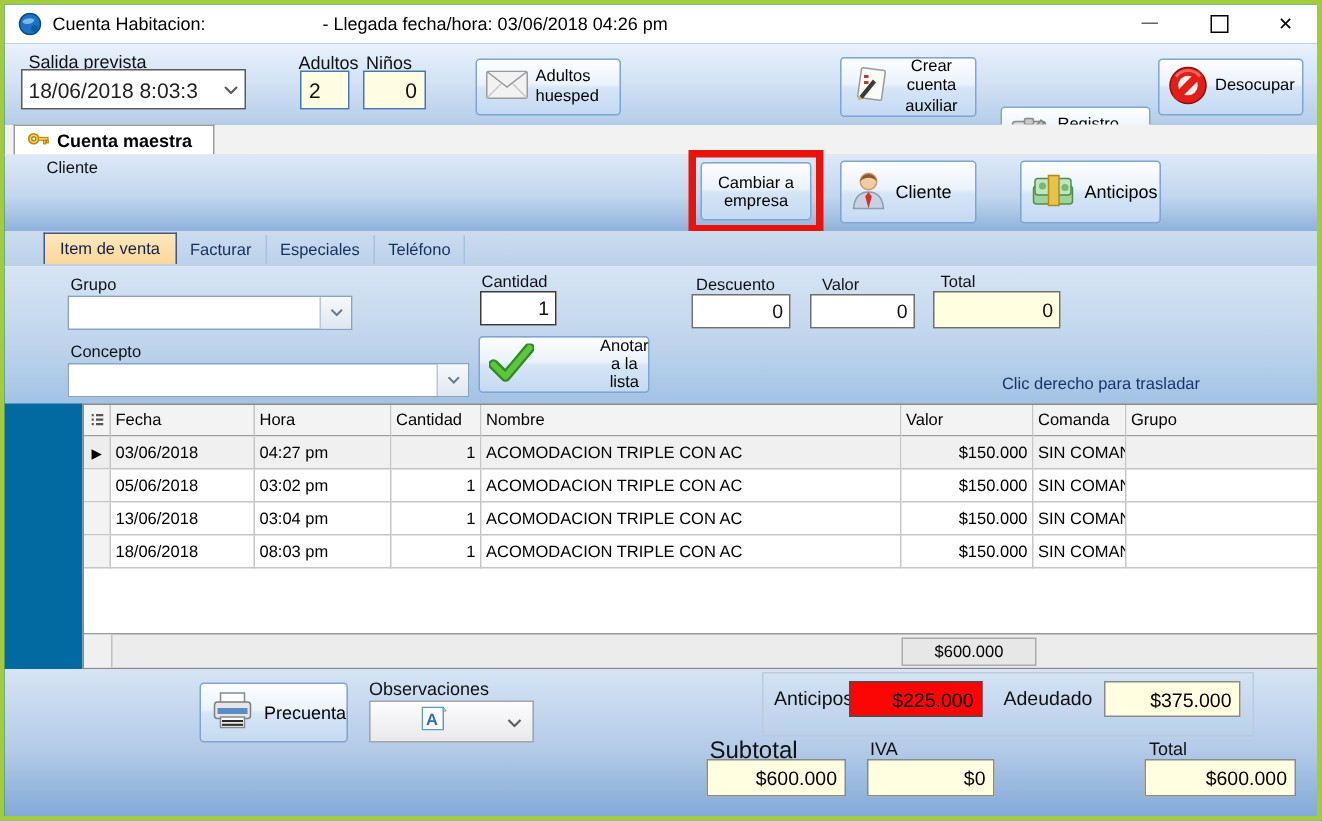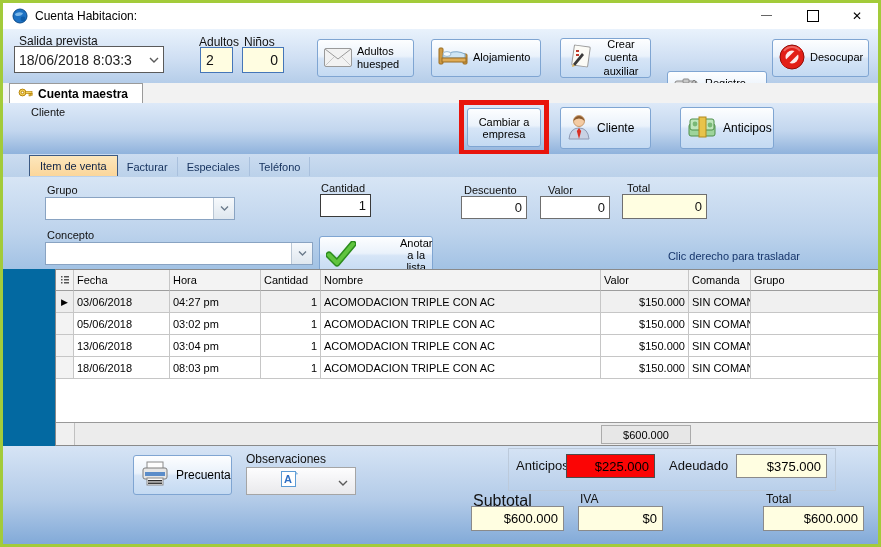--- a/index.html
+++ b/index.html
@@ -39,21 +39,21 @@
   #tabzone{position:absolute;left:0;top:151px;right:0;height:23px;background:linear-gradient(180deg,#cbdcf0,#bbd1ea);border-bottom:2px solid #f3e1c0;}
   #tabs{position:absolute;left:26px;top:1px;height:21px;display:flex;align-items:flex-end;}
   .tab{font-size:11px;color:#14305c;padding:4px 9px 3px 9px;border-right:1px solid #a9c0dd;white-space:nowrap;cursor:default;}
   .tab.active{background:linear-gradient(180deg,#fde7bc 0%,#fbd69b 100%);border:1px solid #3c5a84;border-bottom:none;color:#0d2246;padding:4px 10px;}
 
   
   #entry-panel{position:absolute;left:0;top:174px;right:0;height:92px;background:linear-gradient(180deg,#d7e5f5 0%,#bdd3ec 60%,#a2c2e4 100%);}
   .entry-field{position:absolute;background:#fff;border:1px solid #6f6f6f;box-sizing:border-box;font-size:13px;color:#111;display:flex;align-items:center;justify-content:flex-end;padding-right:4px;}
   .entry-combo{position:absolute;background:#fff;border:1px solid #89a3c2;display:flex;box-sizing:border-box;}
   .entry-combo .cc-btn{margin-left:auto;width:20px;background:linear-gradient(180deg,#f6f9fc,#dfe7ef);border-left:1px solid #b9c6d4;display:flex;align-items:center;justify-content:center;}
-  #anotar-btn{position:absolute;left:316px;top:59px;width:114px;height:38px;gap:44px;}
+  #anotar-btn{position:absolute;left:316px;top:47px;width:114px;height:38px;gap:44px;}
   #traslado-hint{position:absolute;right:78px;top:73px;font-size:11px;color:#16356b;white-space:nowrap;}
 
   
   #grid{position:absolute;left:8px;top:266px;width:863px;height:177px;background:#fff;border:1px solid #8a8a8a;box-sizing:border-box;margin-left:44px;}
   .grid-row{display:grid;grid-template-columns:18px 96px 91px 60px 280px 88px 62px 1fr;height:22px;}
   .grid-row.header{height:21px;background:#f3f3f3;}
   .gcell{border-right:1px solid #c6c6c6;border-bottom:1px solid #c6c6c6;font-size:11px;color:#000;display:flex;align-items:center;padding:0 3px;overflow:hidden;white-space:nowrap;box-sizing:border-box;}
   .header .gcell{background:#f3f3f3;border-bottom:1px solid #9d9d9d;}
   .gcell.sel{background:#f3f3f3;justify-content:center;padding:0;}
   .gcell.num{justify-content:flex-end;}
@@ -79,20 +79,21 @@
 
   <div id="titlebar">
     <span class="abs" style="left:9px;top:5px;">
       <svg width="16" height="16" viewBox="0 0 16 16">
           <circle cx="8" cy="8" r="7" fill="#1d72c4" stroke="#0c4a88"></circle>
           <path d="M3 6 q3 -3 8 -1 q-1 3 -5 3 q-3 0 -3 -2z" fill="#7db8e8"></path>
           <circle cx="11" cy="11" r="2.4" fill="#0d5ca8"></circle>
         </svg>
     </span>
     <span class="title-text" style="left:32px;">Cuenta Habitacion:</span>
+    <span class="title-text" style="left:212px;">-  Llegada fecha/hora:  03/06/2018 04:26 pm</span>
     <span class="win-ctl" style="left:746px;">
         <span class="min-line"></span>
       </span>
     <span class="win-ctl" style="left:793px;">
         <span class="max-box"></span>
       </span>
     <span class="win-ctl" style="left:837px;">✕</span>
   </div>
 
   <div id="toolbar">
@@ -116,32 +117,20 @@
       <span>
         <svg width="28" height="19" viewBox="0 0 28 19">
             <rect x="0.5" y="0.5" width="27" height="18" rx="1.5" fill="#f2f2f2" stroke="#9a9a9a"></rect>
             <path d="M1 1 L14 11 L27 1" fill="none" stroke="#9a9a9a"></path>
             <path d="M1 18 L10 9 M27 18 L18 9" fill="none" stroke="#c9c9c9"></path>
           </svg>
       </span>
       <span class="btn-label">Adultos huesped</span>
     </div>
 
-    <div class="tb-btn" style="left:428px;top:10px;width:110px;height:38px;">
-      <span>
-        <svg width="30" height="22" viewBox="0 0 30 22">
-            <rect x="1" y="2" width="4" height="16" rx="1" fill="#cf9a43" stroke="#9a6d22"></rect>
-            <rect x="25" y="8" width="4" height="10" rx="1" fill="#cf9a43" stroke="#9a6d22"></rect>
-            <path d="M5 12 L27 12 L27 8 q-8 -4 -16 -1 l-6 2z" fill="#cfe6f4" stroke="#7fa8c8"></path>
-            <ellipse cx="9" cy="8" rx="4" ry="2.4" fill="#f4fafd" stroke="#9ab8cf"></ellipse>
-            <rect x="4" y="12" width="24" height="4" fill="#e0ab55" stroke="#9a6d22"></rect>
-          </svg>
-      </span>
-      <span class="btn-label">Alojamiento</span>
-    </div>
 
     <div class="tb-btn" style="left:557px;top:9px;width:91px;height:40px;">
       <span>
         <svg width="26" height="26" viewBox="0 0 26 26">
             <rect x="6" y="2" width="16" height="20" rx="1" transform="rotate(8 14 12)" fill="#fbfbf6" stroke="#9a9a9a"></rect>
             <rect x="9" y="6" width="3" height="2" fill="#c03a2b"></rect>
             <rect x="9" y="10" width="3" height="2" fill="#c03a2b"></rect>
             <path d="M6 20 L15 9 L17 11 L8 22 Z" fill="#3a3a3a"></path>
             <path d="M6 20 L5 23 L8 22Z" fill="#e0b14c"></path>
           </svg>

